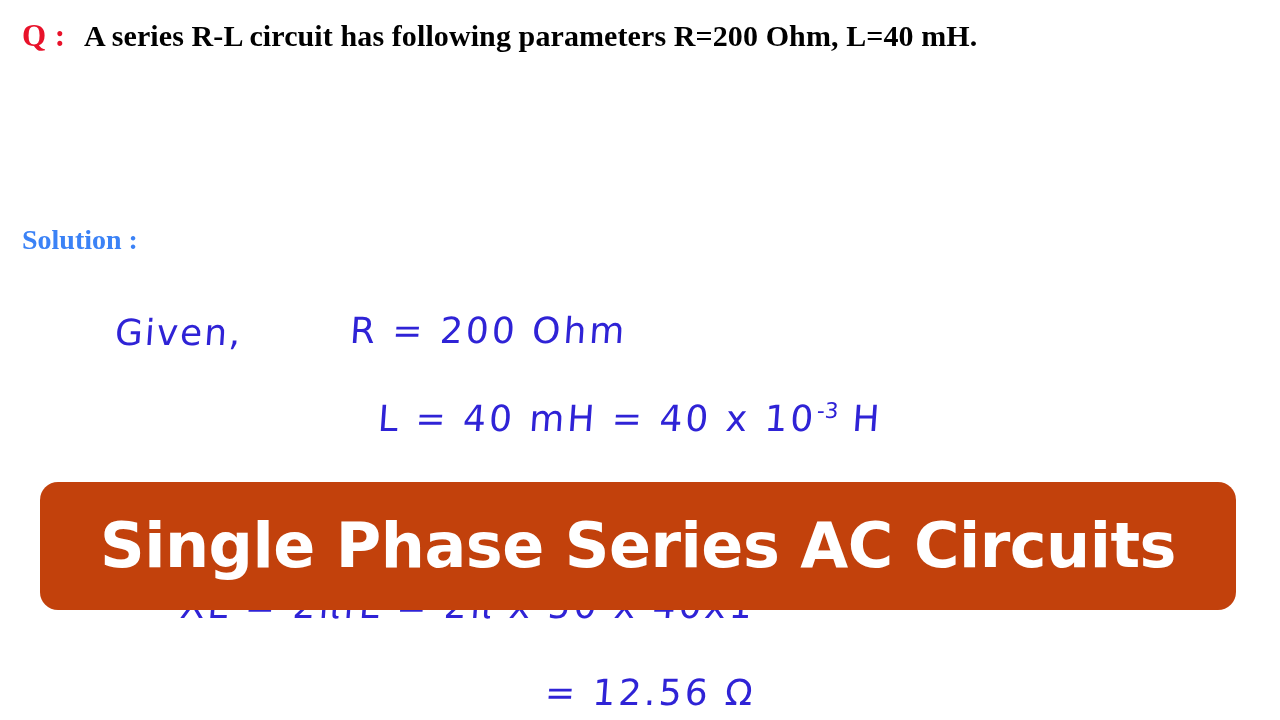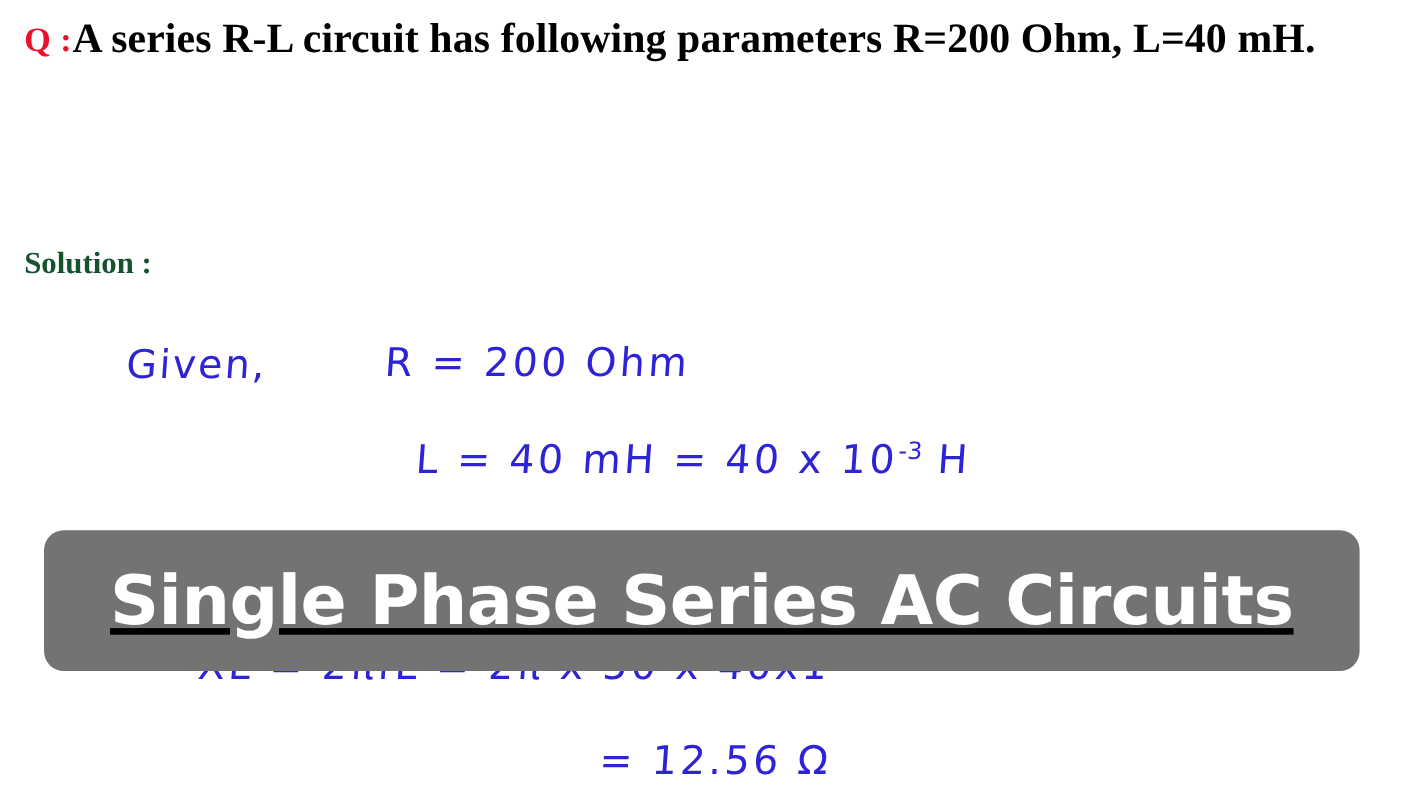--- a/index.html
+++ b/index.html
@@ -27,36 +27,36 @@
     position: absolute;
     top: 4px;
     left: 0;
     color: #e8122a;
     font-family: "Liberation Serif", serif;
     font-weight: bold;
     font-size: 31px;
     letter-spacing: 0.5px;
   }
   .q-text {
-    margin-left: 44px;
+    margin-left: 62px;
     color: #000000;
     font-family: "Liberation Serif", serif;
     font-weight: bold;
-    font-size: 38px;
+    font-size: 30px;
     line-height: 43px;
     letter-spacing: 0.1px;
   }
   .q-line { white-space: nowrap; }
 
   
   .solution-label {
     position: absolute;
     top: 224px;
     left: 22px;
-    color: #14532d;
+    color: #3b82f6;
     font-family: "Liberation Serif", serif;
     font-weight: bold;
     font-size: 28px;
   }
 
   
   .handwriting {
     position: absolute;
     top: 290px;
     left: 0;
@@ -110,27 +110,26 @@
     letter-spacing: 3px;
   }
 
   
   .title-banner {
     position: absolute;
     left: 40px;
     top: 482px;
     width: 1196px;
     height: 128px;
-    background: #737373;
+    background: #c2410c;
     border-radius: 18px;
     display: flex;
     align-items: center;
     justify-content: center;
     box-sizing: border-box;
-    text-decoration: underline;
   }
   .title-banner .title-text {
     color: #ffffff;
     font-family: "DejaVu Sans", sans-serif;
     font-weight: bold;
     font-size: 62px;
     letter-spacing: -0.5px;
     line-height: 1;
     white-space: nowrap;
   }

